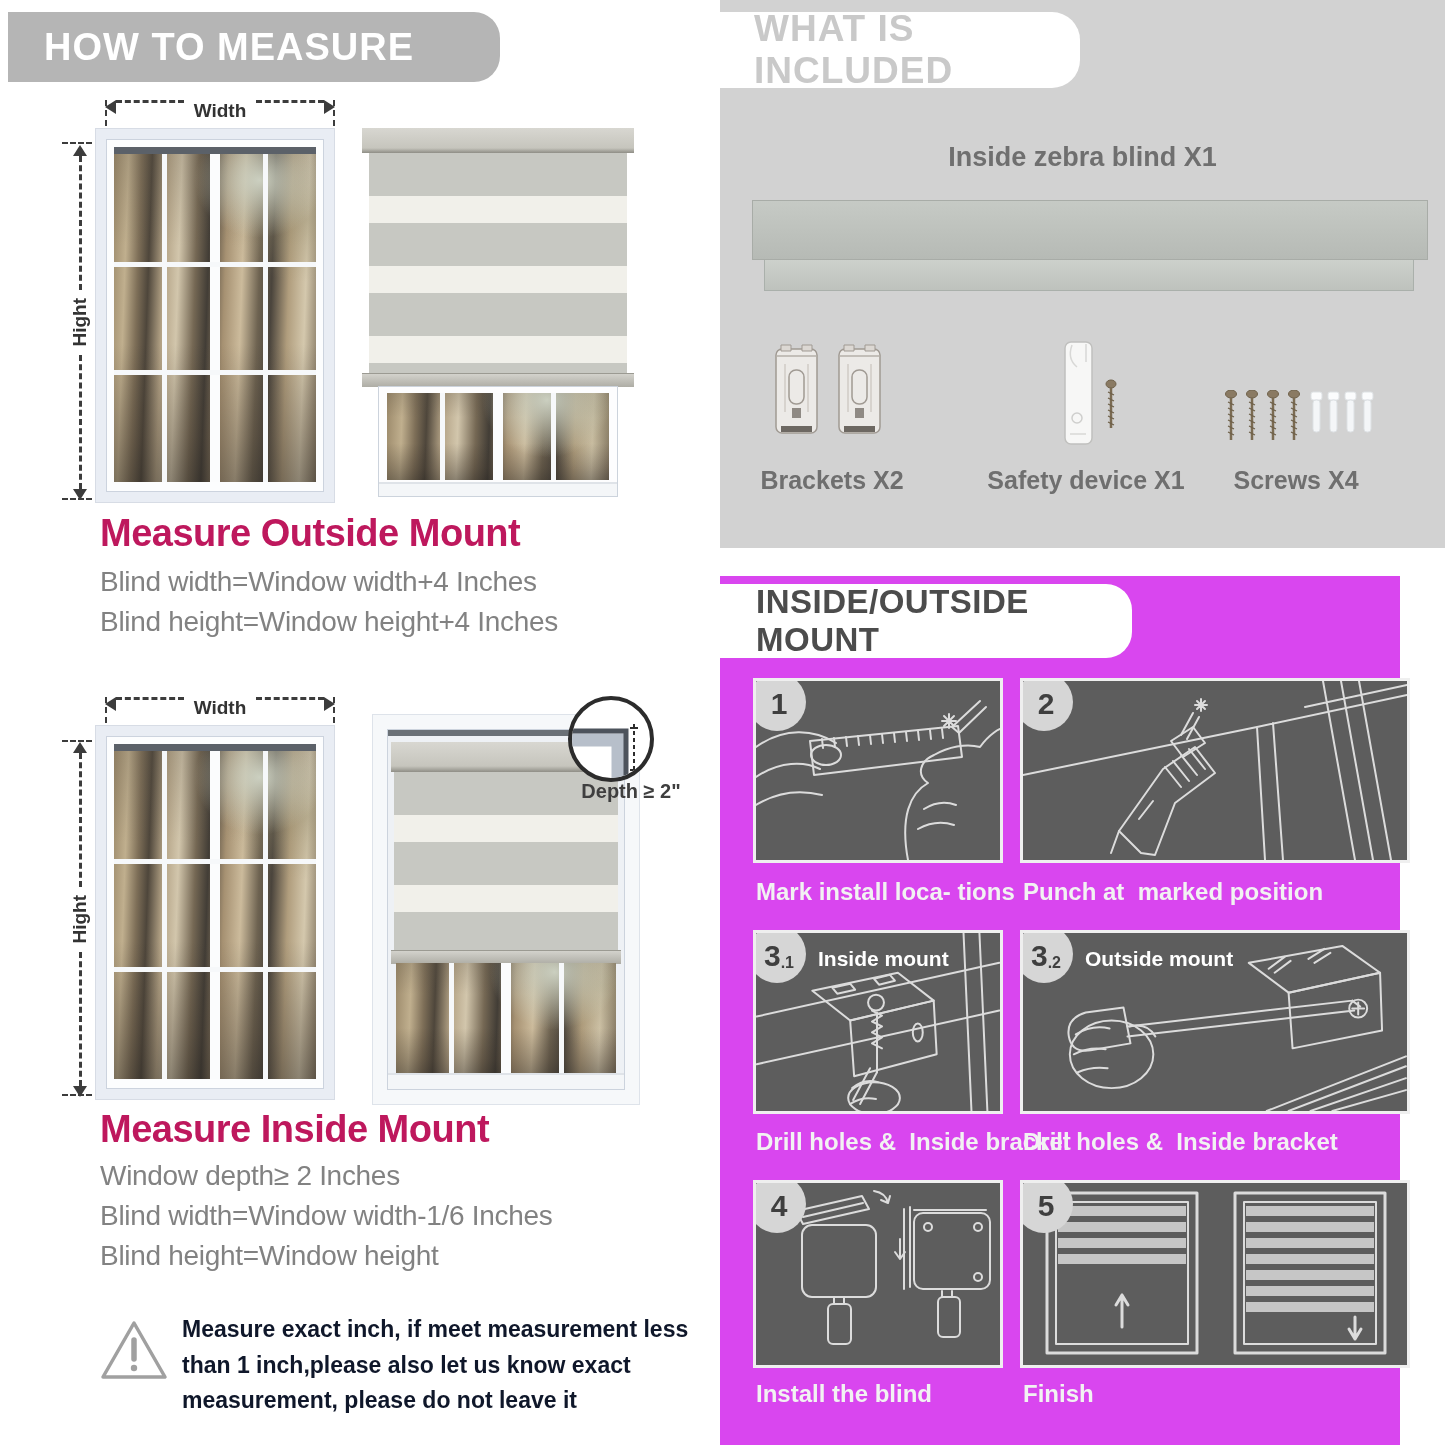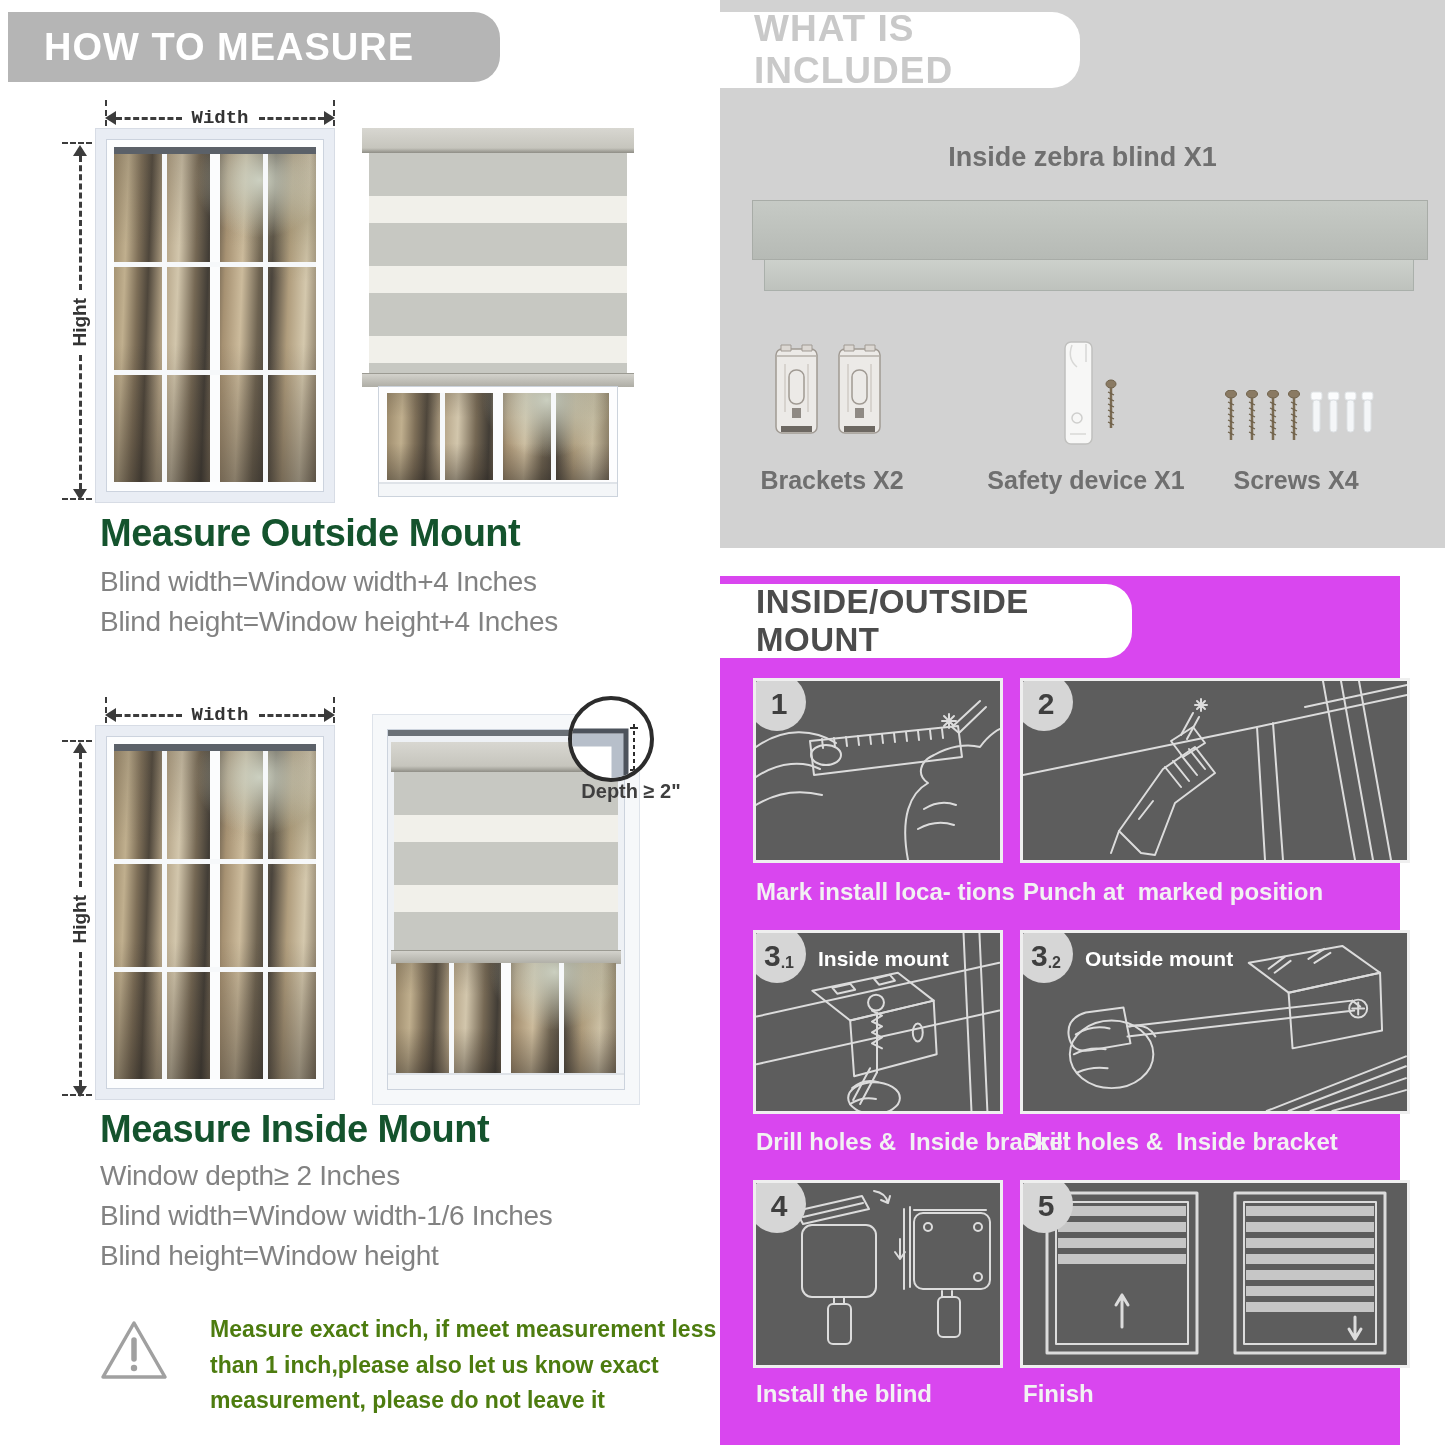--- a/index.html
+++ b/index.html
@@ -9,42 +9,42 @@
   }
   .abs{position:absolute;}
 
   
   .left-banner{
     left:8px;top:12px;width:492px;height:70px;background:#b5b5b5;
     border-radius:0 26px 26px 0;display:flex;align-items:center;
     color:#ffffff;font-size:38px;font-weight:bold;padding-left:36px;
     box-sizing:border-box;letter-spacing:1px;
   }
-  .section-heading{font-size:38px;font-weight:bold;color:#14532d;letter-spacing:-0.5px;}
+  .section-heading{font-size:38px;font-weight:bold;color:#be185d;letter-spacing:-0.5px;}
   .formula{font-size:28px;font-weight:normal;color:#828282;letter-spacing:-0.3px;}
 
   
   .win{background:#e9edf4;border:1px solid #d7dce5;box-sizing:border-box;}
   .win .frame{position:absolute;left:10px;top:10px;right:10px;bottom:10px;
     background:#fcfdfe;border:1px solid #ccd3de;}
   .win .topdark{position:absolute;left:18px;right:18px;top:18px;height:7px;background:#5b6169;}
   .photo{
     background:
       radial-gradient(90px 80px at 72% 8%, rgba(208,213,198,0.95), rgba(208,213,198,0) 72%),
       radial-gradient(120px 90px at 96% 20%, rgba(156,146,114,0.45), rgba(156,146,114,0) 70%),
       linear-gradient(180deg, rgba(86,78,66,0.22) 0%, rgba(0,0,0,0) 28%, rgba(0,0,0,0) 58%, rgba(56,48,40,0.30) 86%, rgba(40,36,32,0.42) 100%),
       linear-gradient(92deg,#9c8a6b 0%,#c0af8e 7%,#7e6f58 13%,#4e463b 18%,#b3a285 25%,#d2c6ac 32%,#756854 40%,#423d36 46%,#a69172 54%,#ccbb9c 62%,#6e6351 70%,#4a443c 76%,#b09d7d 84%,#d4c8ad 92%,#80735f 100%);
   }
   .glass{position:absolute;left:18px;right:18px;top:25px;bottom:20px;}
   .mull-c{position:absolute;top:0;bottom:0;left:calc(50% - 5px);width:10px;background:#fbfcfd;}
   .mull-v{position:absolute;top:0;bottom:0;width:5px;background:#f6f8fa;}
   .mull-h{position:absolute;left:0;right:0;height:5px;background:#f6f8fa;}
 
   
-  .harrow{display:flex;align-items:center;height:36px;font-family:Liberation Mono, monospace;}
+  .harrow{display:flex;height:36px;}
   .harrow .vt{position:absolute;top:0;bottom:0;width:0;border-left:2px dashed #3c3c3c;}
   .harrow .line{flex:1;border-top:3px dashed #3c3c3c;height:0;}
   .harrow .lbl{font-size:19px;font-weight:bold;color:#333333;padding:0 10px;}
   .tri{width:0;height:0;border-top:7px solid transparent;border-bottom:7px solid transparent;}
   .tri.r{border-left:11px solid #3c3c3c;}
   .tri.l{border-right:11px solid #3c3c3c;}
   .varrow{display:flex;flex-direction:column;align-items:center;}
   .varrow .line{flex:1;border-left:3px dashed #3c3c3c;width:0;}
   .varrow .lbl{font-size:19px;font-weight:bold;color:#333333;writing-mode:vertical-rl;transform:rotate(180deg);padding:8px 0;}
   .triv{width:0;height:0;border-left:7px solid transparent;border-right:7px solid transparent;}
@@ -62,21 +62,21 @@
   .miniwin .ph{position:absolute;left:8px;right:8px;top:6px;bottom:16px;}
   .miniwin .sill{position:absolute;left:0;right:0;bottom:0;height:12px;background:#f4f6f8;border-top:2px solid #dfe3e8;}
 
   .inwin{background:#f6f8fa;border:1px solid #dee3ea;box-sizing:border-box;}
   .inwin .opening{position:absolute;left:14px;top:14px;right:14px;bottom:14px;background:#eef1f5;border:1px solid #ccd3dd;}
   .inwin .topdark{position:absolute;left:0;right:0;top:0;height:6px;background:#6a7076;}
 
   .depth-circle{width:86px;height:86px;border-radius:50%;background:#ffffff;border:4px solid #2c2c2c;box-sizing:border-box;overflow:hidden;}
   .depth-label{font-size:20px;font-weight:bold;color:#3f3f3f;}
 
-  .warning-text{font-size:23px;font-weight:bold;color:#4d7c0f;line-height:1.55;width:520px;margin-left:28px;}
+  .warning-text{font-size:23px;font-weight:bold;color:#0f172a;line-height:1.55;width:520px;}
 
   
   .right-top{left:720px;top:0;width:725px;height:548px;background:#d2d2d2;text-decoration:underline;}
   .right-banner{
     position:absolute;left:0;top:12px;width:360px;height:76px;background:#ffffff;
     border-radius:0 28px 28px 0;display:flex;align-items:center;padding-left:34px;
     box-sizing:border-box;color:#c9c9c9;font-size:37px;font-weight:bold;letter-spacing:1px;
   }
   .product-label{position:absolute;left:0;top:142px;width:725px;text-align:center;
     font-size:27px;font-weight:bold;color:#6f6f6f;}

